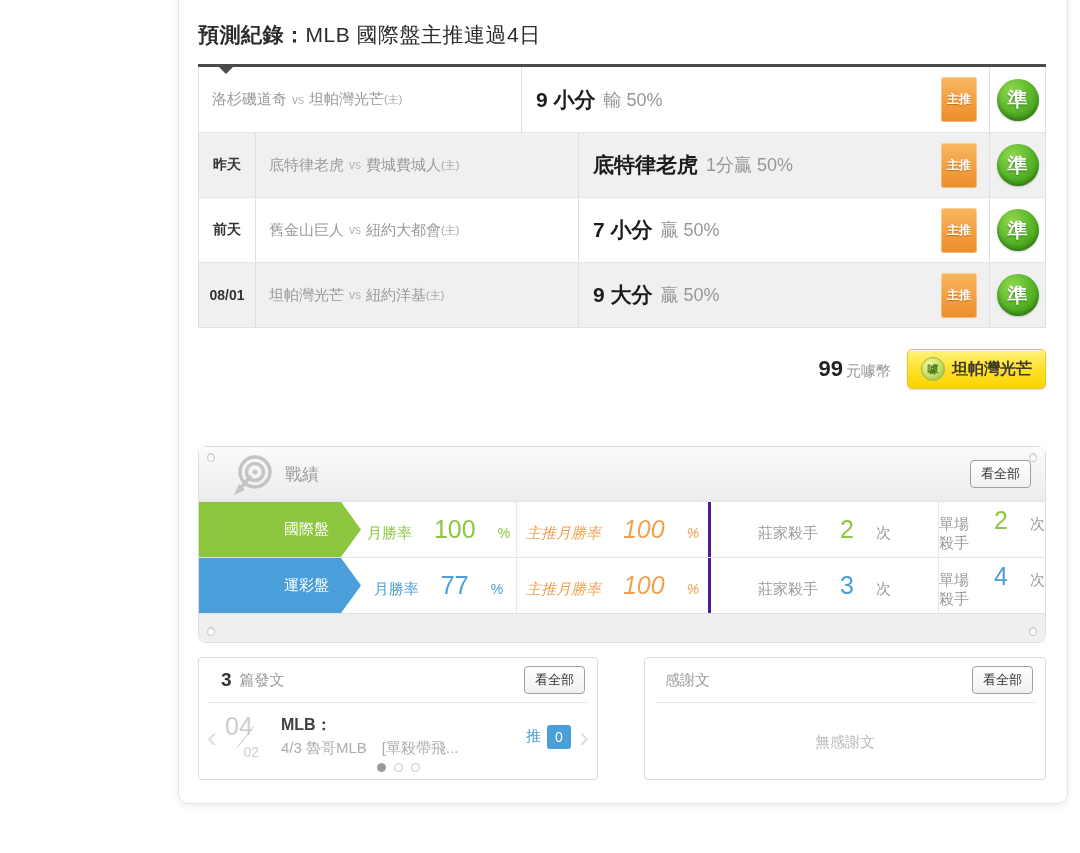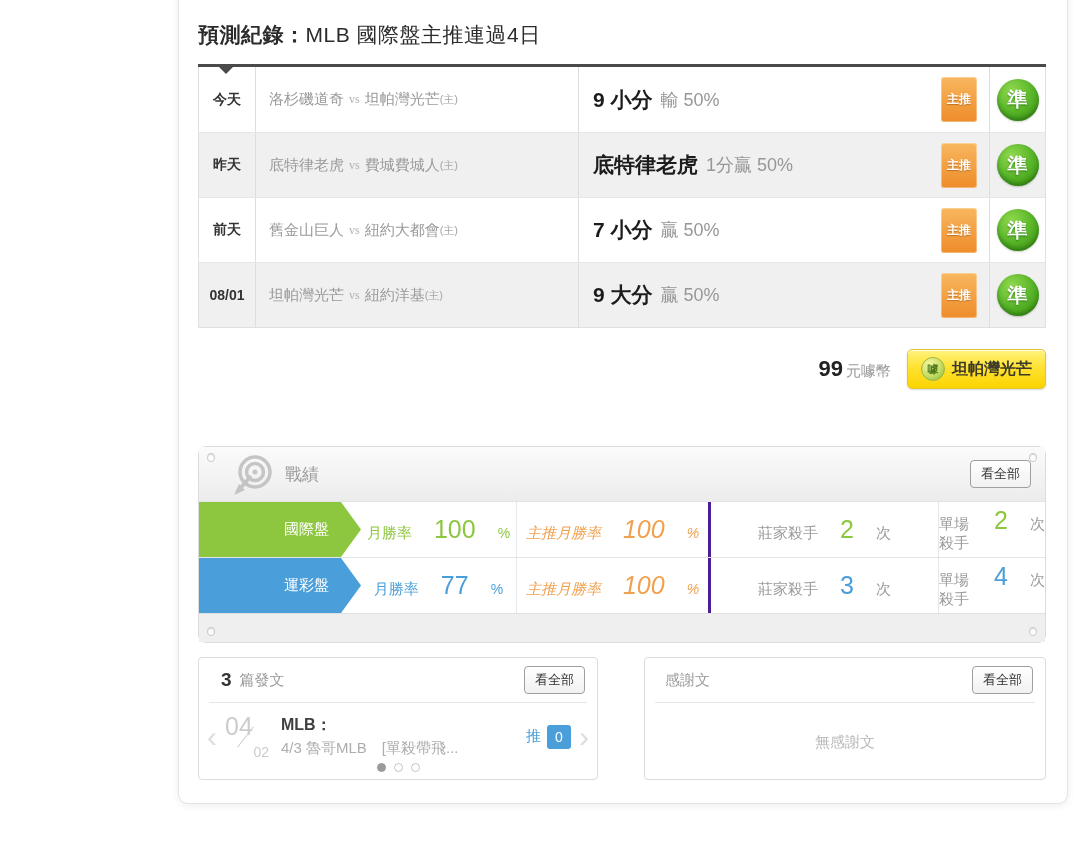--- a/index.html
+++ b/index.html
@@ -18,21 +18,21 @@
     border-left:7px solid transparent; border-right:7px solid transparent;
     border-top:7px solid #4a4a4a; }
   .pred-row { display:flex; align-items:center; height:65px; background:#fff; }
   .pred-row.alt { background:#f0f0f0; }
   .pred-row + .pred-row { border-top:1px solid #e6e6e6; }
   .col-date { width:57px; flex:0 0 57px; text-align:center; font-size:14px;
     font-weight:bold; color:#333; align-self:stretch; display:flex;
     align-items:center; justify-content:center; border-right:1px solid #dedede; }
   .col-match { flex:0 0 323px; align-self:stretch; display:flex; align-items:center;
     padding-left:13px; font-size:15px; color:#9a9a9a; border-right:1px solid #dedede; }
-  .col-match .vs { font-size:12px; color:#b3b3b3; margin:0 5px;font-family:Liberation Serif, serif; }
+  .col-match .vs { font-size:12px; color:#b3b3b3; margin:0 5px; }
   .col-match .home { font-size:11px; color:#a5a5a5; }
   .col-pick { flex:1 1 auto; align-self:stretch; display:flex; align-items:center;
     padding:0 12px 0 14px; border-right:1px solid #dedede; }
   .pick-main { font-size:21px; font-weight:bold; color:#1c1c1c; margin-right:8px; white-space:nowrap; }
   .pick-rest { font-size:18px; color:#979797; white-space:nowrap; }
   .tag-main { margin-left:auto; font-size:12px; font-weight:bold; color:#fff;
     background:linear-gradient(#f8b75f,#ee8c2a); border-radius:3px;
     padding:14px 6px; text-shadow:0 1px 1px rgba(140,70,0,.5);
     box-shadow:inset 0 0 0 1px rgba(255,255,255,.35); }
   .col-verdict { flex:0 0 55px; align-self:stretch; display:flex;
@@ -105,21 +105,21 @@
   .mini-header { height:44px; display:flex; align-items:center; padding:0 12px; }
   .posts-count { font-size:19px; font-weight:bold; color:#333; margin-left:10px; }
   .mini-title { font-size:15px; color:#9b9b9b; margin-left:8px; }
   .mini-divider { height:1px; background:#e6e6e6; margin:0 10px; }
   .post-item { display:flex; align-items:center; padding:12px 8px 0 8px; }
   .chev { font-size:30px; color:#ddd; line-height:1; font-weight:normal;
     cursor:pointer; user-select:none; }
   .date-block { position:relative; width:48px; height:42px; margin:0 6px 0 6px;
     flex:0 0 48px; }
   .date-d1 { position:absolute; left:2px; top:-4px; font-size:25px; color:#ccc; }
-  .date-d2 { position:absolute; right:2px; bottom:-2px; font-size:14px; color:#ccc; }
+  .date-d2 { position:absolute; right:12px; bottom:-2px; font-size:14px; color:#ccc; }
   .date-slash { position:absolute; left:22px; top:8px; width:1px; height:26px;
     background:#ccc; transform:rotate(38deg); }
   .post-text { flex:1; min-width:0; padding-left:4px; }
   .post-title { font-size:16px; font-weight:600; color:#3f3f3f; }
   .post-sub { font-size:15px; color:#adadad; margin-top:3px; white-space:nowrap;
     overflow:hidden; text-overflow:ellipsis; }
   .push-wrap { display:flex; align-items:center; gap:6px; margin:0 8px; }
   .push-lbl { font-size:15px; color:#4a9ed9; }
   .push-count { min-width:24px; height:24px; background:#4a9ed9; color:#fff;
     font-size:14px; border-radius:3px; display:flex; align-items:center;
@@ -140,21 +140,20 @@
   <div class="page-title">
     <span class="t-prefix">預測紀錄：</span><span>MLB 國際盤主推連過4日</span>
   </div>
 
   <div class="pred-table">
     <div class="pred-topbar">
       <span class="tri"></span>
     </div>
 
     <div class="pred-row">
-      <div class="col-date">今天</div>
       <div class="col-match">
         <span>洛杉磯道奇</span>
         <span class="vs">vs</span>
         <span>坦帕灣光芒</span>
         <span class="home">(主)</span>
       </div>
       <div class="col-pick">
         <span class="pick-main">9 小分</span>
         <span class="pick-rest">輸 50%</span>
         <span class="tag-main">主推</span>

